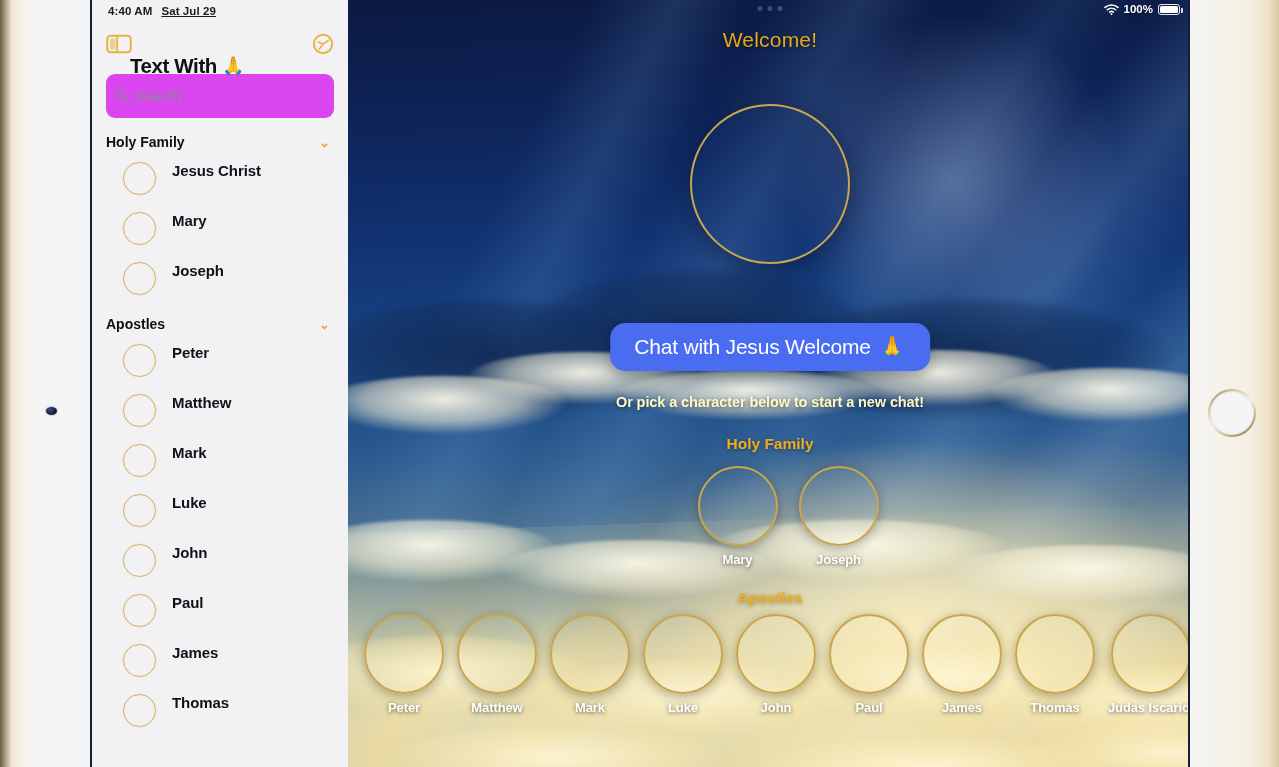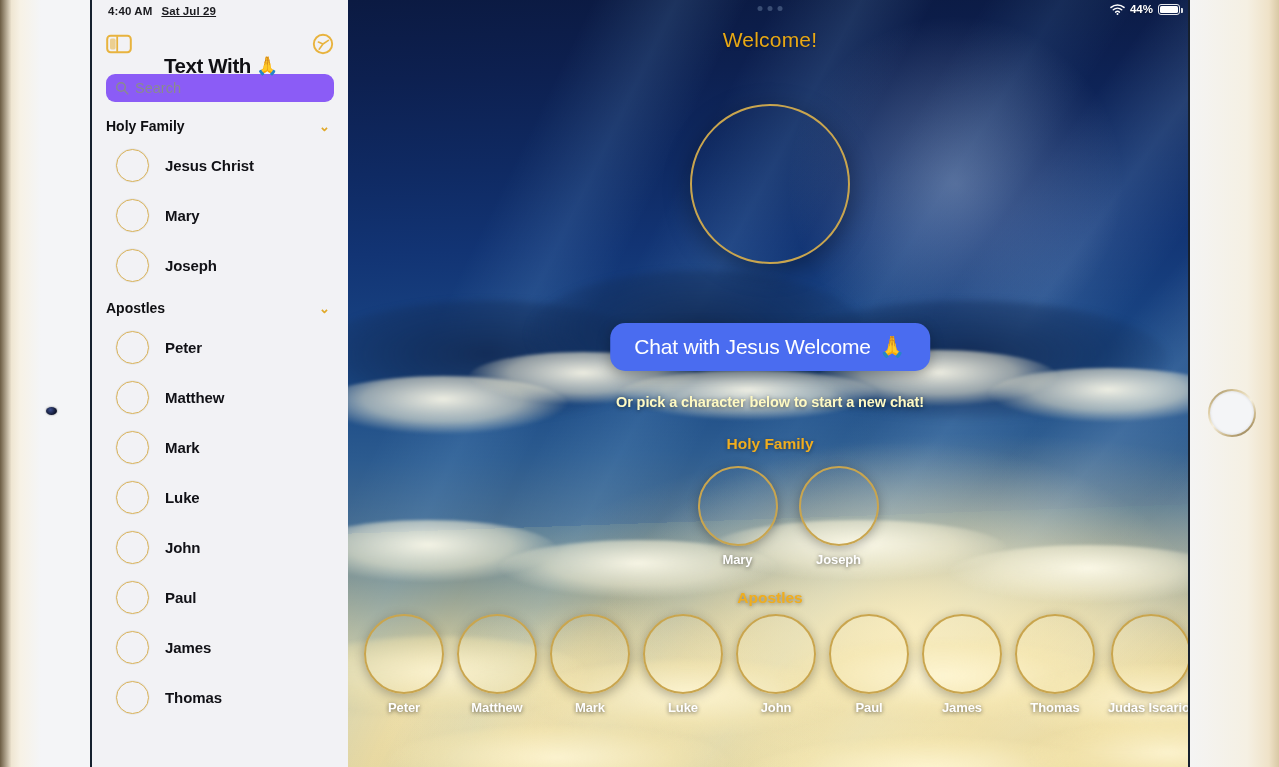--- a/index.html
+++ b/index.html
@@ -61,51 +61,51 @@
   #status-date { font-weight: 700; text-decoration: underline; }
 
   #sidebar-toolbar {
     height: 44px; display: flex; align-items: center;
     padding: 0 14px 0 14px; gap: 0;
   }
   #sidebar-toggle-icon { width: 26px; height: 20px; flex: 0 0 auto; cursor: pointer; }
   #app-title {
     flex: 1; text-align: center; font-size: 20.5px;
     font-weight: 800; color: #101014; letter-spacing: -.4px;
-    display: flex; align-items: center; justify-content: center; gap: 5px;
+    display: flex; align-items: center; gap: 5px;
     margin-left: -2px;
     margin-top: 43px;
   }
   #app-title-emoji { font-size: 18px; }
   #sidebar-action-icon { width: 22px; height: 22px; flex: 0 0 auto; cursor: pointer; }
 
   #search-wrap { padding: 8px 14px 6px 14px; }
   #search-box {
-    height: 28px; background: #8b5cf6; border-radius: 9px;
+    height: 44px; background: #d946ef; border-radius: 9px;
     display: flex; align-items: center; padding: 0 9px; gap: 6px;
   }
   #search-box svg { flex: 0 0 auto; }
   #search-input {
     border: none; background: transparent; outline: none;
     font-family: "Liberation Sans", sans-serif;
     font-size: 14.5px; color: #1b1b1f; width: 100%;
   }
   #search-input::placeholder { color: #8a8a90; }
 
   .section-header {
     display: flex; align-items: center; justify-content: space-between;
     padding: 10px 18px 6px 14px;
     font-size: 14px; font-weight: 700; color: #0f0f12;
     cursor: pointer;
   }
   .chev { color: #e0a92a; font-size: 13px; line-height: 1; }
 
   .contact-row {
-    display: flex; align-items: center; gap: 16px;
-    padding: 6px 24px; height: 50px; cursor: pointer;
+    display: flex; align-items: flex-start; gap: 16px;
+    padding: 6px 14px; height: 50px; cursor: pointer; margin-left: 17px;
   }
   .avatar-sm {
     width: 33px; height: 33px; border-radius: 50%;
     flex: 0 0 auto; border: 1.6px solid #d8b157;
     background-size: cover; background-position: center 22%;
     box-shadow: 0 0 0 .5px rgba(0,0,0,.08);
   }
   .contact-name { font-size: 15px; font-weight: 700; color: #111116; letter-spacing: -.1px; }
 
   
@@ -389,21 +389,21 @@
         <div class="cloud-warm" style="left:680px; top:722px; width:280px; height:68px;"></div>
       </div>
 
       <div id="main-status">
         <svg width="15" height="11" viewBox="0 0 15 11">
           <path d="M1 3.4a10 10 0 0 1 13 0" fill="none" stroke="#fff" stroke-width="1.5" stroke-linecap="round"></path>
           <path d="M3.3 5.8a6.4 6.4 0 0 1 8.4 0" fill="none" stroke="#fff" stroke-width="1.5" stroke-linecap="round"></path>
           <path d="M5.6 8.1a3 3 0 0 1 3.8 0" fill="none" stroke="#fff" stroke-width="1.5" stroke-linecap="round"></path>
           <circle cx="7.5" cy="10" r="1" fill="#fff"></circle>
         </svg>
-        <span>44%</span>
+        <span>100%</span>
         <span id="battery-shell">
             <span id="battery-fill"></span>
           </span>
       </div>
 
       <div id="main-scroll">
 
         <div id="page-dots">
           <span></span>
             <span></span>

